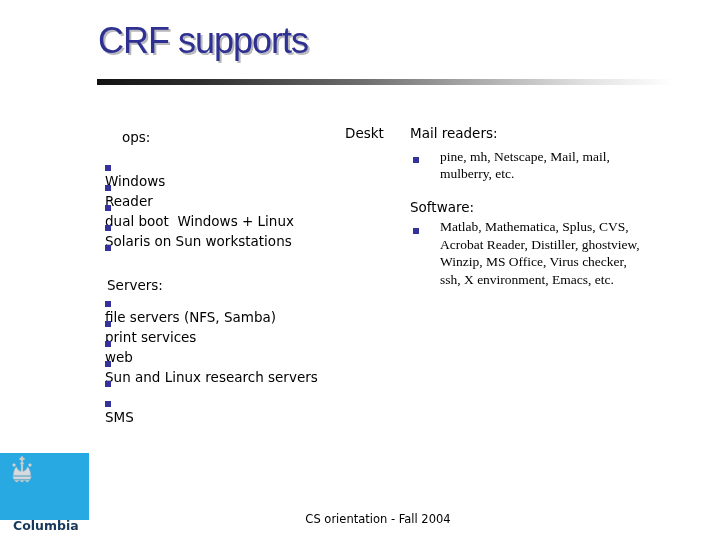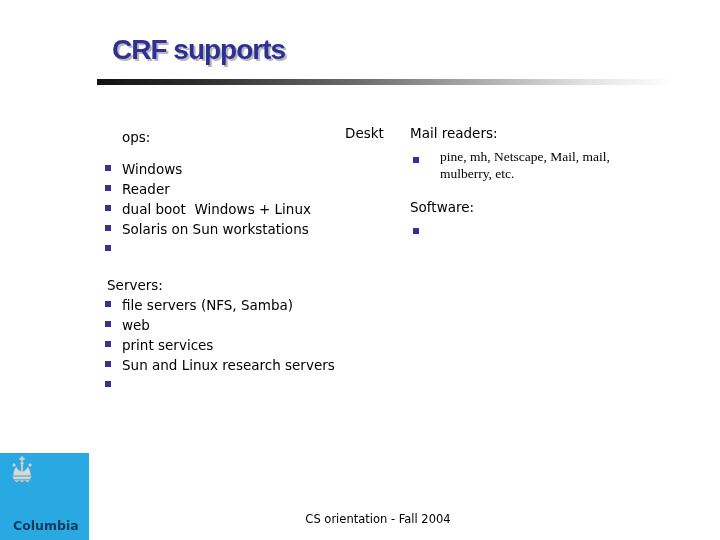--- a/index.html
+++ b/index.html
@@ -9,58 +9,58 @@
     --logo-text:#16395c;
     --body-black:#000000;
   }
   html,body{margin:0;padding:0;background:#fff;}
   .slide{
     position:relative;width:720px;height:540px;background:#ffffff;
     font-family:"DejaVu Sans","Liberation Sans",sans-serif;
     color:var(--body-black);overflow:hidden;
   }
   .title{
-    position:absolute;left:96px;top:18px;margin:16px;
+    position:absolute;left:96px;top:18px;margin:2px;
     font-family:"Liberation Sans",sans-serif;
-    font-size:28px;font-weight:bold;letter-spacing:-1px;
+    font-size:36px;font-weight:normal;letter-spacing:-1px;
     color:var(--title-blue);
     text-shadow:2px 2px 0 #b9b9bd;
     white-space:pre;
   }
   .rule{
     position:absolute;left:97px;top:79px;width:577px;height:6px;
     background:linear-gradient(90deg,#121212 0%,#2e2e2e 18%,#6b6b6b 45%,#a8a8a8 65%,#e2e2e2 85%,#ffffff 100%);
   }
   .txt{position:absolute;font-size:13.5px;line-height:20px;white-space:pre;}
   .frag-deskt{left:337px;top:123px;margin-left:8px;}
   .frag-ops{left:122px;top:127px;}
   .heading-servers{left:107px;top:275px;}
   .heading-mail{left:410px;top:123px;}
   .heading-software{left:410px;top:197px;}
   .list{position:absolute;}
   .list-desktops{left:105px;top:159px;}
   .list-servers{left:105px;top:295px;}
-  .row{display:flex;align-items:flex-start;height:20px;}
+  .row{display:flex;align-items:flex-start;height:20px;flex-direction:column;}
   .bullet{
     flex:0 0 auto;width:6px;height:6px;margin:6px 11px 0 0;
     background:var(--bullet-blue);
   }
   .label{font-size:13.5px;line-height:20px;white-space:pre;}
   .sq{position:absolute;width:6px;height:6px;background:var(--bullet-blue);}
   .sq-mail{left:413px;top:157px;}
   .sq-software{left:413px;top:228px;}
   .lines{position:absolute;font-size:13.5px;white-space:pre;font-family:Liberation Serif, serif;}
   .lines-mail{left:440px;top:149px;line-height:16.5px;}
   .lines-software{left:440px;top:218px;line-height:17.5px;}
   .footer{
     position:absolute;left:238px;top:511px;width:280px;
     text-align:center;font-size:11.5px;line-height:16px;white-space:pre;
   }
   .logo{
-    position:absolute;left:0;top:453px;width:89px;height:87px;
+    position:absolute;left:0;top:453px;width:89px;height:67px;
     background:var(--logo-bg);
   }
   .crown{position:absolute;left:9px;top:3px;width:26px;height:28px;}
   .logo-text{
     position:absolute;left:13px;top:34px;
     font-size:12.5px;font-weight:bold;line-height:15.5px;
     color:var(--logo-text);white-space:pre;
   }
 </style>
 </head>
@@ -97,41 +97,46 @@
     </div>
 
   <div class="txt heading-servers">Servers:</div>
   <div class="list list-servers">
       <div class="row">
       <span class="bullet"></span>
       <span class="label">file servers (NFS, Samba)</span>
     </div>
       <div class="row">
       <span class="bullet"></span>
-      <span class="label">web</span>
+      <span class="label">print services</span>
     </div>
       <div class="row">
       <span class="bullet"></span>
-      <span class="label">print services</span>
+      <span class="label">web</span>
     </div>
       <div class="row">
       <span class="bullet"></span>
       <span class="label">Sun and Linux research servers</span>
     </div>
       <div class="row">
       <span class="bullet"></span>
+    </div>
+      <div class="row">
+      <span class="bullet"></span>
+      <span class="label">SMS</span>
     </div>
     </div>
 
   <div class="txt heading-mail">Mail readers:</div>
   <span class="sq sq-mail"></span>
   <div class="lines lines-mail"><div>pine, mh, Netscape, Mail, mail,</div><div>mulberry, etc.</div></div>
 
   <div class="txt heading-software">Software:</div>
   <span class="sq sq-software"></span>
+  <div class="lines lines-software"><div>Matlab, Mathematica, Splus, CVS,</div><div>Acrobat Reader, Distiller, ghostview,</div><div>Winzip, MS Office, Virus checker,</div><div>ssh, X environment, Emacs, etc.</div></div>
 
   <div class="footer">CS orientation - Fall 2004</div>
 
   <div class="logo">
     <svg class="crown" viewBox="0 0 26 28" xmlns="http://www.w3.org/2000/svg">
       <g fill="#d6dadd" stroke="#aab1b6" stroke-width="0.4">
         <rect x="12" y="0.5" width="2" height="5"></rect>
         <rect x="10.5" y="2" width="5" height="1.8"></rect>
         <circle cx="5" cy="9" r="1.5"></circle>
         <circle cx="13" cy="7.2" r="1.5"></circle>

